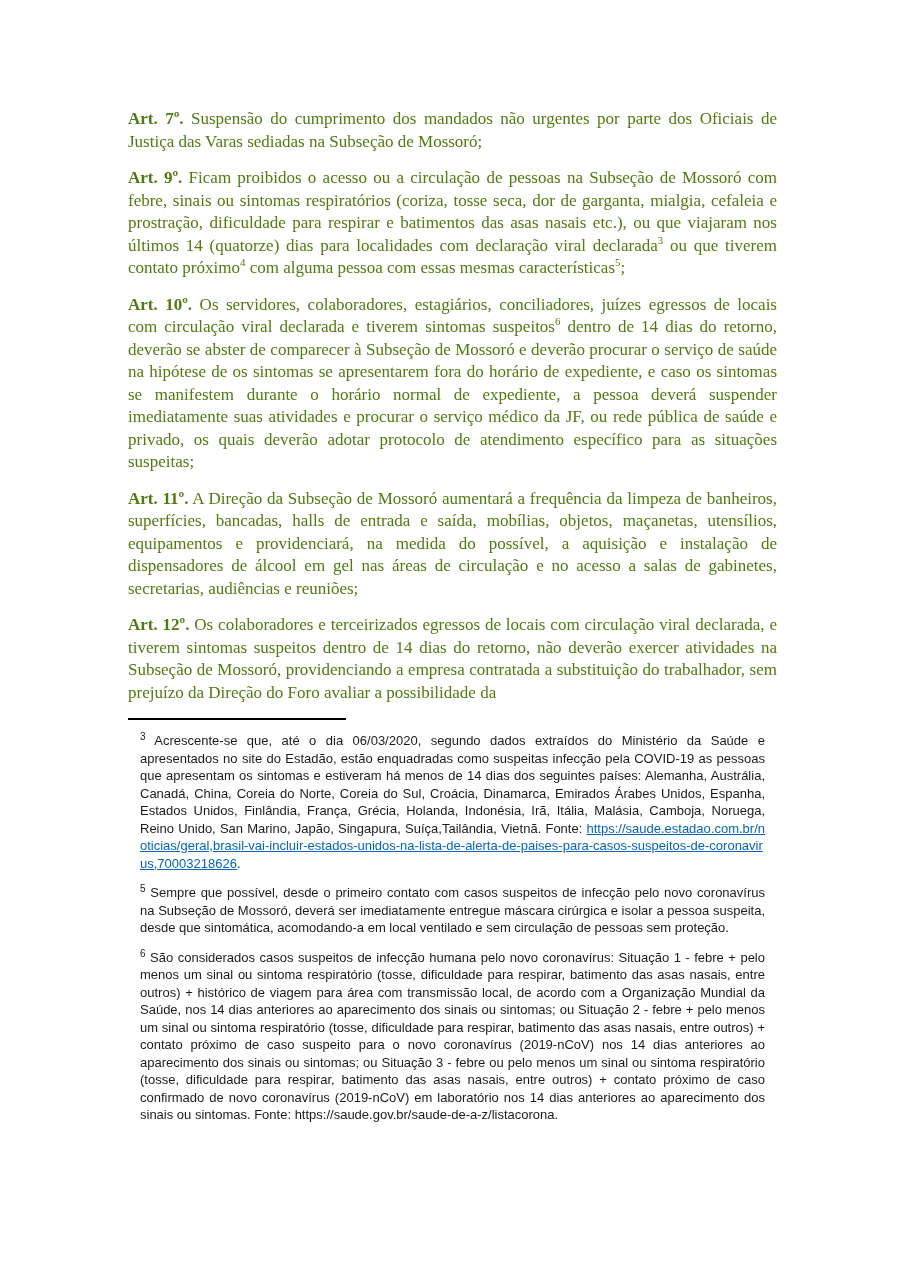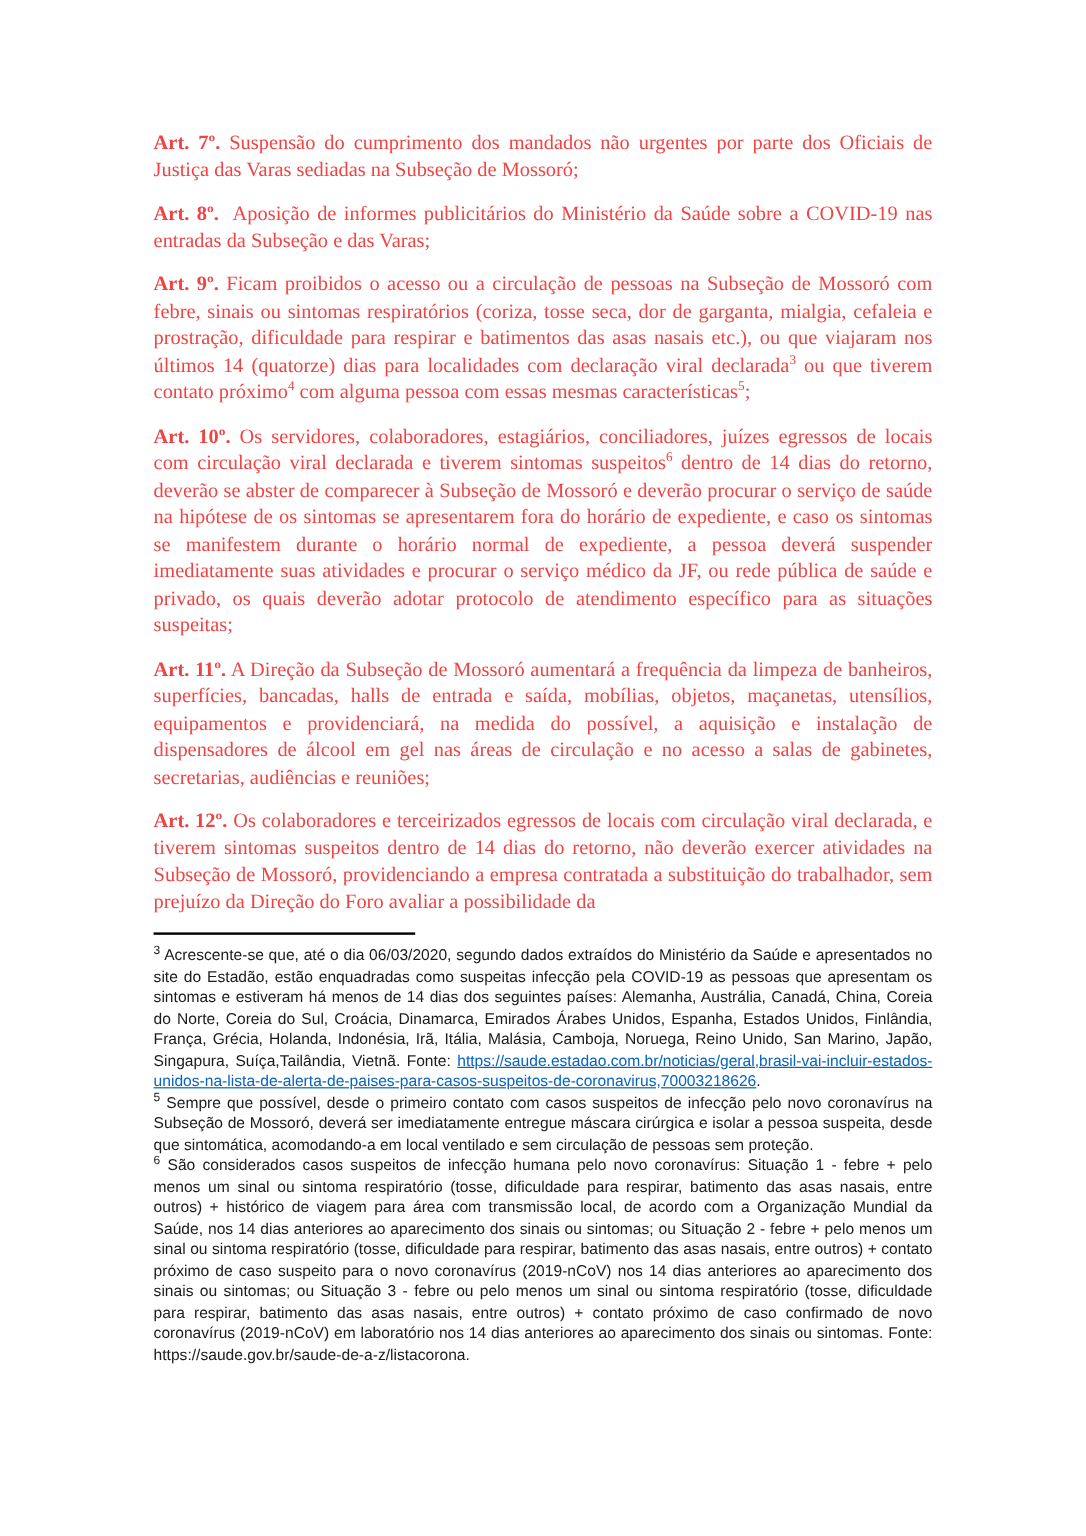--- a/index.html
+++ b/index.html
@@ -13,42 +13,42 @@
   }
   .content {
     padding: 108px 128px 0 128px;
   }
   .body-para {
     font-family: "Liberation Serif", "DejaVu Serif", serif;
     font-size: 17px;
     line-height: 22.5px;
     text-align: justify;
     margin: 0 0 14px 0;
-    color: #ef4444;
+    color: #4d7c0f;
   }
   .body-para .bold { font-weight: bold; }
   .body-para sup {
     font-size: 11px;
     line-height: 0;
     vertical-align: super;
   }
   .footnote-sep {
     width: 218px;
     border-top: 2px solid #000;
     margin: 4px 0 8px 0;
   }
   .footnotes {
     font-family: "Liberation Sans", "DejaVu Sans", sans-serif;
     font-size: 13px;
     line-height: 17.5px;
     color: #1b1b1b;
   }
   .footnote {
     text-align: justify;
-    margin: 0;
+    margin: 12px;
   }
   .footnote sup.fn-marker {
     font-size: 10px;
     line-height: 0;
     vertical-align: super;
   }
   .footnote sup {
     font-size: 10px;
     line-height: 0;
     vertical-align: super;
@@ -59,21 +59,20 @@
     word-break: break-all;
   }
 </style>
 </head>
 <body>
 
 <div class="page">
   <div class="content">
     <div>
         <p class="body-para"><span class="bold">Art. 7º.</span><span> Suspensão do cumprimento dos mandados não urgentes por parte dos Oficiais de Justiça das Varas sediadas na Subseção de Mossoró;</span></p>
-        <p class="body-para"><span class="bold">Art. 8º.</span><span>&nbsp; Aposição de informes publicitários do Ministério da Saúde sobre a COVID-19 nas entradas da Subseção e das Varas;</span></p>
         <p class="body-para"><span class="bold">Art. 9º.</span><span> Ficam proibidos o acesso ou a circulação de pessoas na Subseção de Mossoró com febre, sinais ou sintomas respiratórios (coriza, tosse seca, dor de garganta, mialgia, cefaleia e prostração, dificuldade para respirar e batimentos das asas nasais etc.), ou que viajaram nos últimos 14 (quatorze) dias para localidades com declaração viral declarada</span><sup>3</sup><span> ou que tiverem contato próximo</span><sup>4</sup><span> com alguma pessoa com essas mesmas características</span><sup>5</sup><span>;</span></p>
         <p class="body-para"><span class="bold">Art. 10º.</span><span> Os servidores, colaboradores, estagiários, conciliadores, juízes egressos de locais com circulação viral declarada e tiverem sintomas suspeitos</span><sup>6</sup><span> dentro de 14 dias do retorno, deverão se abster de comparecer à Subseção de Mossoró e deverão procurar o serviço de saúde na hipótese de os sintomas se apresentarem fora do horário de expediente, e caso os sintomas se manifestem durante o horário normal de expediente, a pessoa deverá suspender imediatamente suas atividades e procurar o serviço médico da JF, ou rede pública de saúde e privado, os quais deverão adotar protocolo de atendimento específico para as situações suspeitas;</span></p>
         <p class="body-para"><span class="bold">Art. 11º.</span><span> A Direção da Subseção de Mossoró aumentará a frequência da limpeza de banheiros, superfícies, bancadas, halls de entrada e saída, mobílias, objetos, maçanetas, utensílios, equipamentos e providenciará, na medida do possível, a aquisição e instalação de dispensadores de álcool em gel nas áreas de circulação e no acesso a salas de gabinetes, secretarias, audiências e reuniões;</span></p>
         <p class="body-para"><span class="bold">Art. 12º.</span><span> Os colaboradores e terceirizados egressos de locais com circulação viral declarada, e tiverem sintomas suspeitos dentro de 14 dias do retorno, não deverão exercer atividades na Subseção de Mossoró, providenciando a empresa contratada a substituição do trabalhador, sem prejuízo da Direção do Foro avaliar a possibilidade da</span></p>
       </div>
     <div class="footnote-sep"></div>
     <div class="footnotes">
         <div class="footnote"><sup class="fn-marker">3</sup><span> Acrescente-se que, até o dia 06/03/2020, segundo dados extraídos do Ministério da Saúde e apresentados no site do Estadão, estão enquadradas como suspeitas infecção pela COVID-19 as pessoas que apresentam os sintomas e estiveram há menos de 14 dias dos seguintes países: Alemanha, Austrália, Canadá, China, Coreia do Norte, Coreia do Sul, Croácia, Dinamarca, Emirados Árabes Unidos, Espanha, Estados Unidos, Finlândia, França, Grécia, Holanda, Indonésia, Irã, Itália, Malásia, Camboja, Noruega, Reino Unido, San Marino, Japão, Singapura, Suíça,Tailândia, Vietnã. Fonte: </span><a href="#" class="fn-link">https://saude.estadao.com.br/noticias/geral,brasil-vai-incluir-estados-unidos-na-lista-de-alerta-de-paises-para-casos-suspeitos-de-coronavirus,70003218626</a><span>.</span></div>
         <div class="footnote"><sup class="fn-marker">5</sup><span> Sempre que possível, desde o primeiro contato com casos suspeitos de infecção pelo novo coronavírus na Subseção de Mossoró, deverá ser imediatamente entregue máscara cirúrgica e isolar a pessoa suspeita, desde que sintomática, acomodando-a em local ventilado e sem circulação de pessoas sem proteção.</span></div>
         <div class="footnote"><sup class="fn-marker">6</sup><span> São considerados casos suspeitos de infecção humana pelo novo coronavírus: Situação 1 - febre + pelo menos um sinal ou sintoma respiratório (tosse, dificuldade para respirar, batimento das asas nasais, entre outros) + histórico de viagem para área com transmissão local, de acordo com a Organização Mundial da Saúde, nos 14 dias anteriores ao aparecimento dos sinais ou sintomas; ou Situação 2 - febre + pelo menos um sinal ou sintoma respiratório (tosse, dificuldade para respirar, batimento das asas nasais, entre outros) + contato próximo de caso suspeito para o novo coronavírus (2019-nCoV) nos 14 dias anteriores ao aparecimento dos sinais ou sintomas; ou Situação 3 - febre ou pelo menos um sinal ou sintoma respiratório (tosse, dificuldade para respirar, batimento das asas nasais, entre outros) + contato próximo de caso confirmado de novo coronavírus (2019-nCoV) em laboratório nos 14 dias anteriores ao aparecimento dos sinais ou sintomas. Fonte: https://saude.gov.br/saude-de-a-z/listacorona.</span></div>

